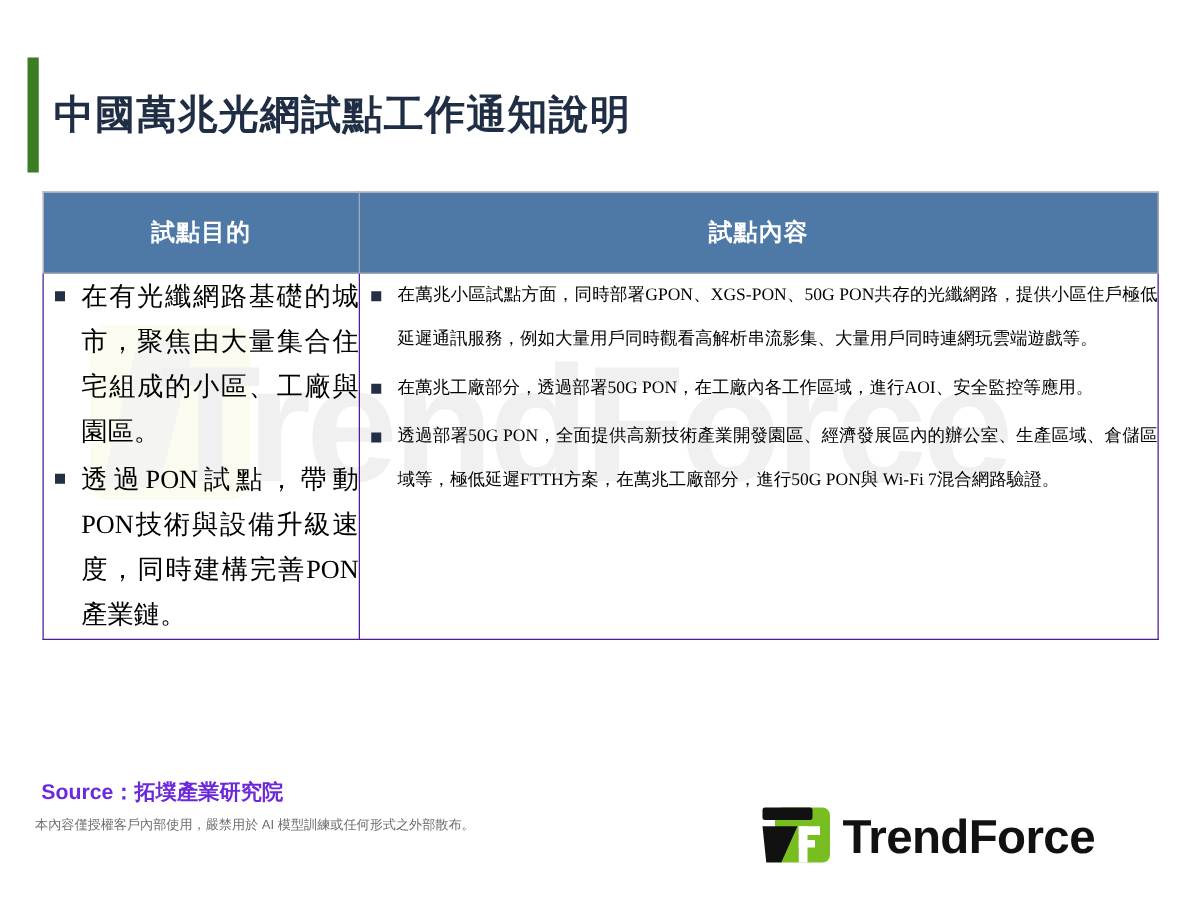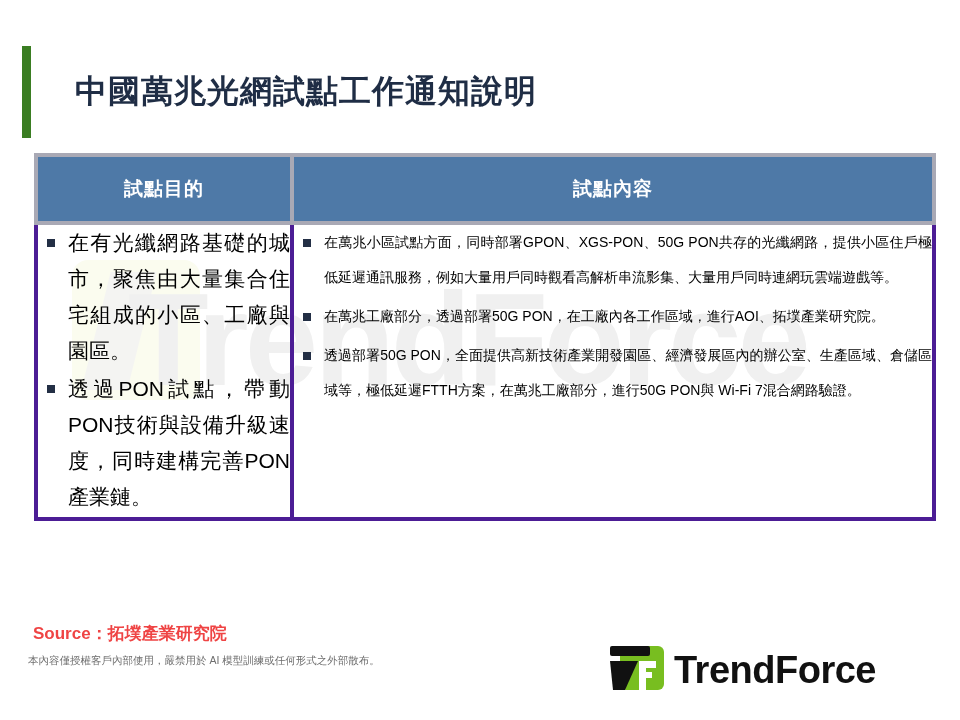--- a/index.html
+++ b/index.html
@@ -67,42 +67,43 @@
     display: flex;
     align-items: center;
   }
   #title-accent {
     width: 9px;
     height: 92px;
     background: #3a7d22;
     margin-left: 22px;
   }
   #page-title {
-    margin-left: 44px;
+    margin-left: 12px;
     font-size: 32px;
     font-weight: bold;
     color: #1f2d45;
     letter-spacing: 1px;
     white-space: nowrap;
   }
 
   
   #content-table {
     position: absolute;
     left: 34px;
     top: 153px;
     width: 890px;
     z-index: 2;
     border-collapse: collapse;
     table-layout: fixed;
   }
   #content-table td, #content-table th {
-    border: 4px solid #4c1d95;
+    border: 1px solid #4c1d95;
     vertical-align: top;
     padding: 0;
+    font-family: Liberation Serif, serif;
   }
   #content-table thead th {
     background: #4e79a7;
     color: #ffffff;
     font-size: 19px;
     font-weight: bold;
     height: 64px;
     text-align: center;
     vertical-align: middle;
     letter-spacing: 1px;
@@ -158,21 +159,21 @@
   }
   td.cell-content ul.bullets > li::before { top: 14px; }
 
   
   #source-line {
     position: absolute;
     left: 33px;
     top: 622px;
     font-size: 17px;
     font-weight: bold;
-    color: #ef4444;
+    color: #6d28d9;
     z-index: 3;
   }
   #disclaimer {
     position: absolute;
     left: 28px;
     top: 652px;
     font-size: 10.5px;
     line-height: 17px;
     color: #6e6e6e;
     z-index: 3;
@@ -230,21 +231,21 @@
             <span class="btxt">透過PON試點，帶動PON技術與設備升級速度，同時建構完善PON產業鏈。</span>
           </li>
         </ul>
       </td>
       <td class="body-cell cell-content">
         <ul class="bullets">
           <li>
             <span class="btxt">在萬兆小區試點方面，同時部署GPON、XGS-PON、50G PON共存的光纖網路，提供小區住戶極低延遲通訊服務，例如大量用戶同時觀看高解析串流影集、大量用戶同時連網玩雲端遊戲等。</span>
           </li>
           <li>
-            <span class="btxt">在萬兆工廠部分，透過部署50G PON，在工廠內各工作區域，進行AOI、拓墣產業研究院。</span>
+            <span class="btxt">在萬兆工廠部分，透過部署50G PON，在工廠內各工作區域，進行AOI、安全監控等應用。</span>
           </li>
           <li>
             <span class="btxt">透過部署50G PON，全面提供高新技術產業開發園區、經濟發展區內的辦公室、生產區域、倉儲區域等，極低延遲FTTH方案，在萬兆工廠部分，進行50G PON與 Wi-Fi 7混合網路驗證。</span>
           </li>
         </ul>
       </td>
     </tr>
   </tbody>
 </table>
 

